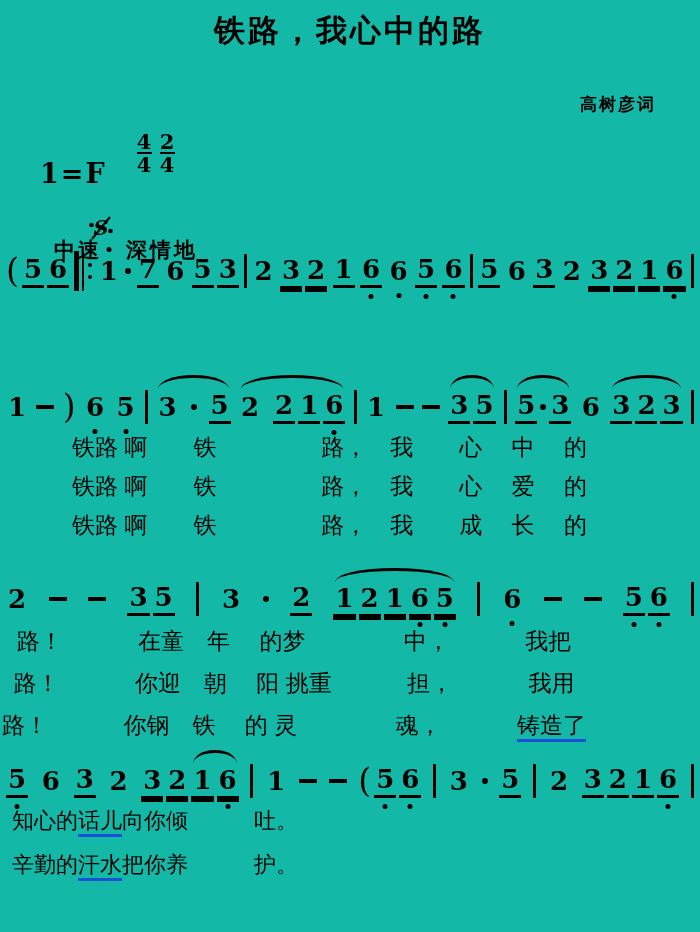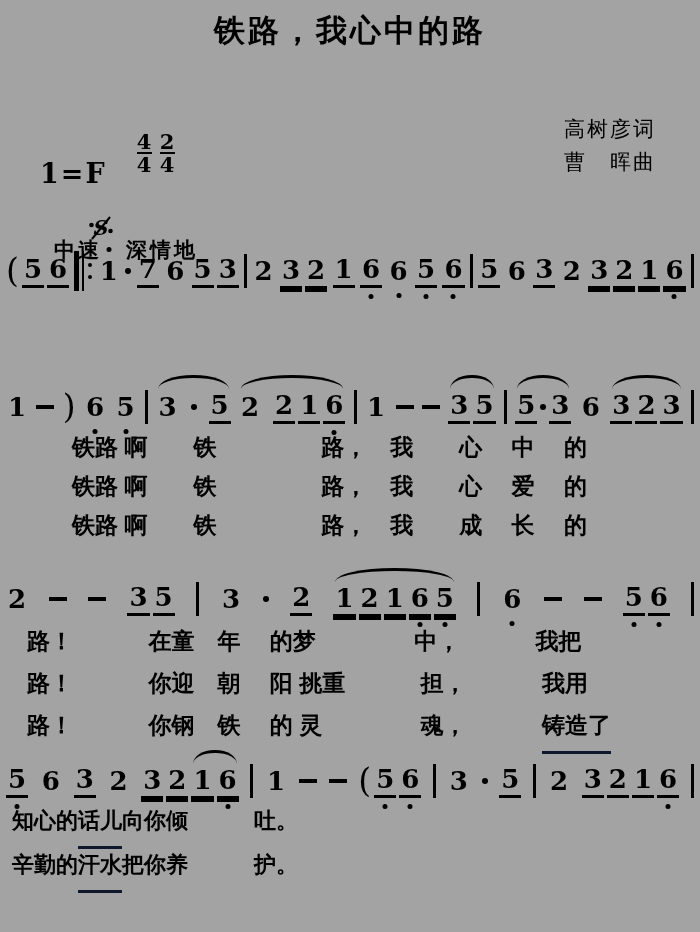--- a/index.html
+++ b/index.html
@@ -1,30 +1,30 @@
 <!DOCTYPE html>
 <html><head>
 <meta charset="utf-8">
 <style>
   html,body{margin:0;padding:0;background:#fff;}
-  .page{position:relative;width:700px;height:932px;background:#a3a3a3;color:#000;
+  .page{position:relative;width:700px;height:932px;background:#14b8a6;color:#000;
         font-family:"Liberation Sans",sans-serif;overflow:hidden;}
 
   .title{position:absolute;top:10px;left:0;width:100%;text-align:center;
          font-size:31px;font-weight:900;letter-spacing:3px;}
 
   .keyrow{position:absolute;left:40px;top:116px;display:flex;align-items:center;gap:30px;}
   .keysig{font-size:27px;font-weight:800;font-family:"DejaVu Serif",serif;letter-spacing:2px;margin-top:42px;}
   .ts{display:flex;gap:8px;}
   .frac{display:flex;flex-direction:column;align-items:center;
         font-family:"DejaVu Serif",serif;font-weight:800;font-size:21px;line-height:19px;}
   .fbar{width:15px;height:2px;background:#000;margin:1px 0;}
 
-  .credits{position:absolute;right:44px;top:112px;text-align:right;
-           font-size:21px;font-weight:400;line-height:33px;letter-spacing:2px;}
+  .credits{position:absolute;right:44px;top:88px;text-align:right;
+           font-size:17px;font-weight:700;line-height:33px;letter-spacing:2px;}
   .tempo{position:absolute;left:54px;top:188px;font-size:21px;font-weight:800;letter-spacing:3px;margin-top:48px;}
   .segno{position:absolute;left:88px;top:214px;}
 
   
   .mline{position:absolute;left:6px;width:688px;height:46px;
          display:flex;justify-content:space-between;align-items:center;}
   .l1{top:248px}.l2{top:384px}.l3{top:576px}.l4{top:758px}
   .n{position:relative;display:inline-flex;justify-content:center;
      font-family:"DejaVu Serif",serif;font-weight:700;font-size:26px;line-height:30px;}
   .t{display:block;padding:0 2px 1px 2px;}
@@ -46,25 +46,25 @@
   .grp{display:inline-flex;align-items:flex-end;align-items:center;}
   .grp>*{margin-right:3px;} .grp>*:last-child{margin-right:0;}
   .slur{position:relative;display:inline-flex;align-items:center;}
   .slur>*{margin-right:12px;} .slur>*:last-child{margin-right:0;}
   .grp .slur>*, .slur .grp>*{margin-right:3px;}
   .grp .slur>*:last-child, .slur .grp>*:last-child{margin-right:0;}
   .arc{position:absolute;top:-15px;left:2px;right:2px;height:11px;margin:0!important;
        border-top:3px solid #000;border-radius:50% 50% 0 0 / 100% 100% 0 0;}
 
   
-  .lyr{position:absolute;font-weight:700;white-space:pre;}
+  .lyr{position:absolute;font-weight:400;white-space:pre;text-align:center;}
   .lyrA{left:72px;top:428px;font-size:23px;line-height:39px;}
-  .lyrB{left:27px;top:620px;font-size:23px;line-height:42px;}
+  .lyrB{left:2px;top:620px;font-size:23px;line-height:42px;}
   .lyrC{left:12px;top:799px;font-size:22px;line-height:44px;}
-  .lyr .u{border-bottom:3px solid #0f172a;padding-bottom:13px;}
+  .lyr .u{border-bottom:3px solid #1d4ed8;padding-bottom:1px;}
 </style>
 </head>
 <body>
 
 <div class="page">
 
   <div class="title">铁路，我心中的路</div>
 
   <div class="keyrow">
     <span class="keysig">1=F</span>
@@ -77,21 +77,20 @@
       <span class="frac">
         <span>2</span>
         <span class="fbar"></span>
         <span>4</span>
       </span>
     </span>
   </div>
 
   <div class="credits">
     <div>高树彦词</div>
-    <div>曹　晖曲</div>
   </div>
 
   <div class="tempo">中速　深情地</div>
 
   <div class="segno" aria-label="segno">
     <svg width="26" height="28" viewBox="0 0 26 28">
       <text x="13" y="21" text-anchor="middle" font-size="21" font-weight="bold" font-style="italic" font-family="DejaVu Serif, serif" fill="#000">S</text>
       <line x1="4" y1="25" x2="22" y2="3" stroke="#000" stroke-width="2"></line>
       <circle cx="3.5" cy="11" r="2.3" fill="#000"></circle>
       <circle cx="22.5" cy="17" r="2.3" fill="#000"></circle>

